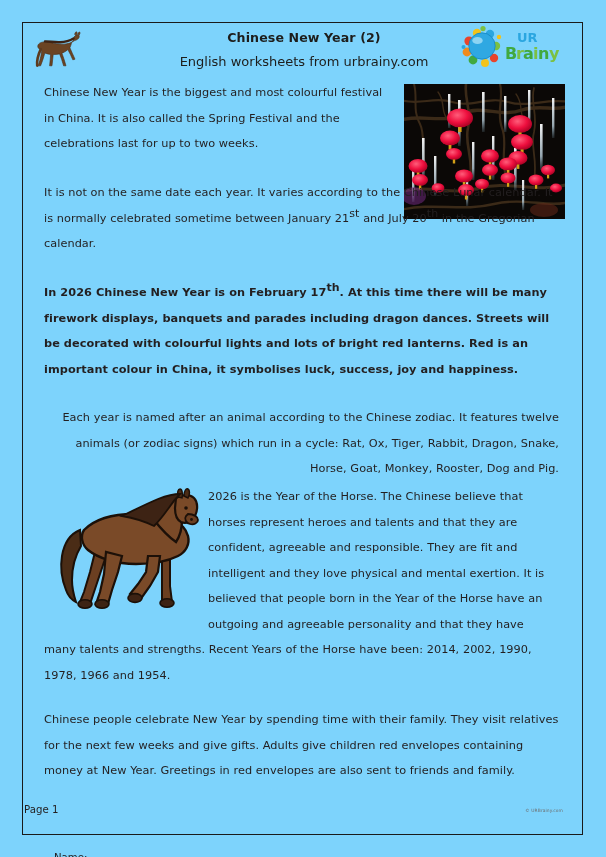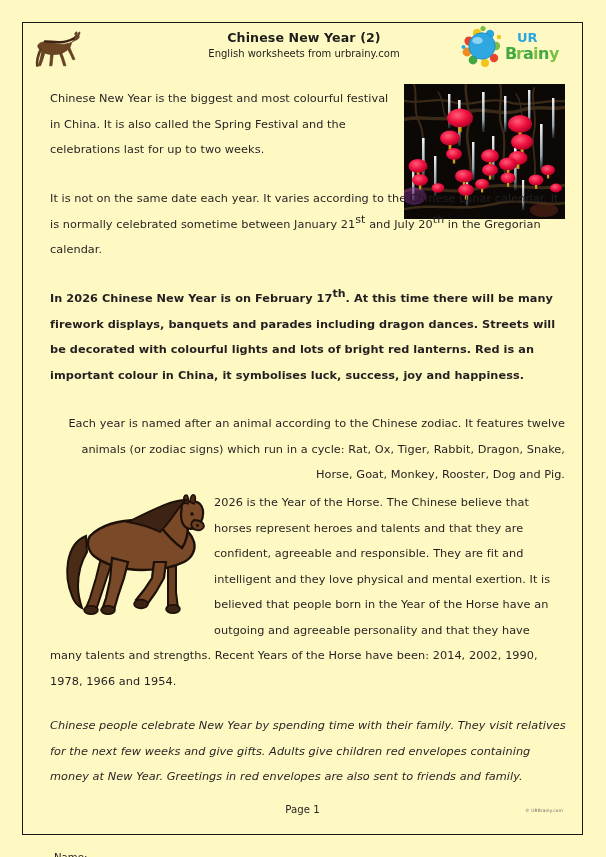--- a/index.html
+++ b/index.html
@@ -13,21 +13,21 @@
     font-family: "DejaVu Sans", sans-serif;
     color: #231f20;
     overflow: hidden;
   }
 
   .page {
     position: absolute;
     left: 0; top: 0;
     width: 606px;
     height: 857px;
-    background: #fef9c3;
+    background: #7dd3fc;
   }
 
   
   .sheet-border {
     position: absolute;
     left: 22px;
     top: 22px;
     width: 561px;
     height: 813px;
     border: 1.4px solid #1a1a1a;
@@ -59,25 +59,25 @@
   .wsheet-title {
     font-family: "DejaVu Sans", sans-serif;
     font-size: 12.6px;
     font-weight: bold;
     color: #1d1d1b;
     letter-spacing: .1px;
     line-height: 16px;
   }
   .wsheet-subtitle {
     font-family: "DejaVu Sans", sans-serif;
-    font-size: 10px;
+    font-size: 13px;
     font-weight: normal;
     color: #1d1d1b;
     line-height: 14px;
-    margin-top: 1px;
+    margin-top: 9px;
   }
   .logo {
     position: absolute;
     right: 8px;
     top: 1px;
     width: 112px;
     height: 44px;
   }
 
   
@@ -87,21 +87,21 @@
     top: 76px;
     width: 525px;
     height: 710px;
   }
   .para {
     font-family: "DejaVu Sans", sans-serif;
     font-size: 11.3px;
     color: #231f20;
     line-height: 25.5px;
     letter-spacing: .05px;
-    margin: 10px;
+    margin: 4px;
   }
   sup {
     font-size: 11px;
     vertical-align: super;
     line-height: 0;
   }
 
   .p1 { position: absolute; left: 0;   top: 0;   width: 352px; }
   .p2 { position: absolute; left: 0;   top: 100px; width: 510px; }
   .p3 { position: absolute; left: 0;   top: 200px; width: 515px; font-weight: bold; }
@@ -114,21 +114,21 @@
     top: 404px;
     width: 515px;
   }
   .p5 .horse-float {
     float: left;
     width: 152px;
     height: 128px;
     margin: 2px 6px 0 6px;
     shape-margin: 2px;
   }
-  .p6 { position: absolute; left: 0; top: 627px; width: 520px; font-style: italic; }
+  .p6 { position: absolute; left: 0; top: 627px; width: 520px; }
 
   
   .lantern-photo {
     position: absolute;
     left: 404px;
     top: 84px;
     width: 161px;
     height: 135px;
     overflow: hidden;
     background: #0a0705;
@@ -150,21 +150,20 @@
     font-family: "DejaVu Sans", sans-serif;
     font-size: 10.2px;
     color: #231f20;
     margin-top: 48px;
   }
   .footer-page {
     position: absolute;
     left: 0;
     top: 4px;
     width: 557px;
-    text-align: center;
     font-family: "DejaVu Sans", sans-serif;
     font-size: 10.2px;
     color: #231f20;
   }
   .footer-copy {
     position: absolute;
     right: 18px;
     top: 8px;
     font-family: "DejaVu Sans", sans-serif;
     font-size: 4.4px;

